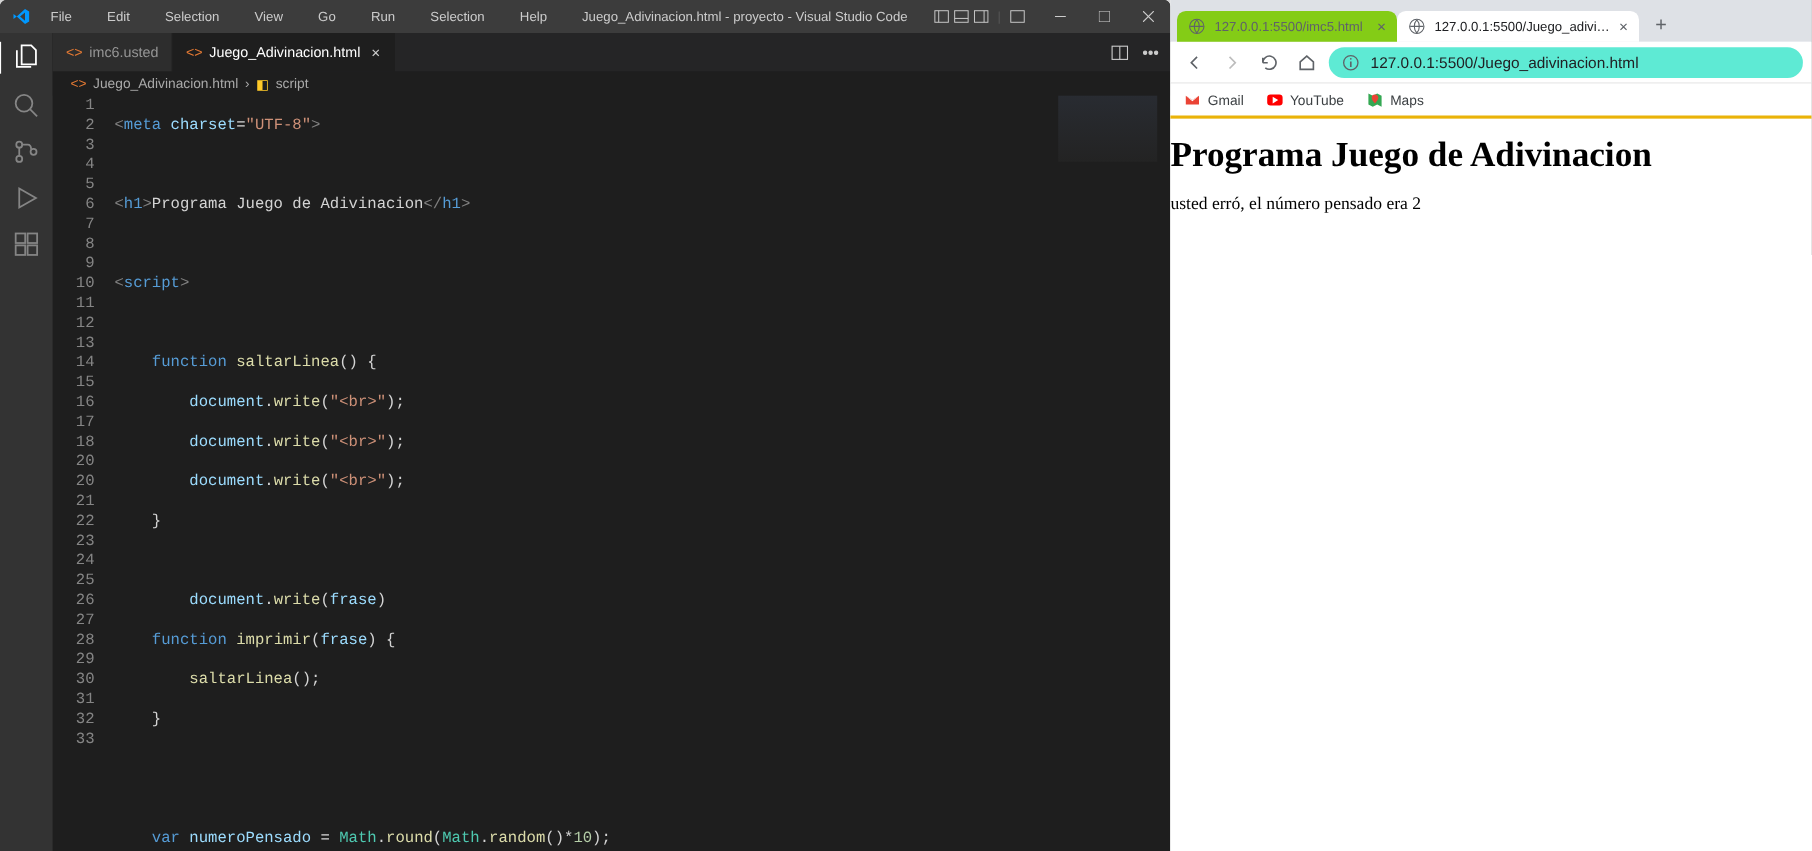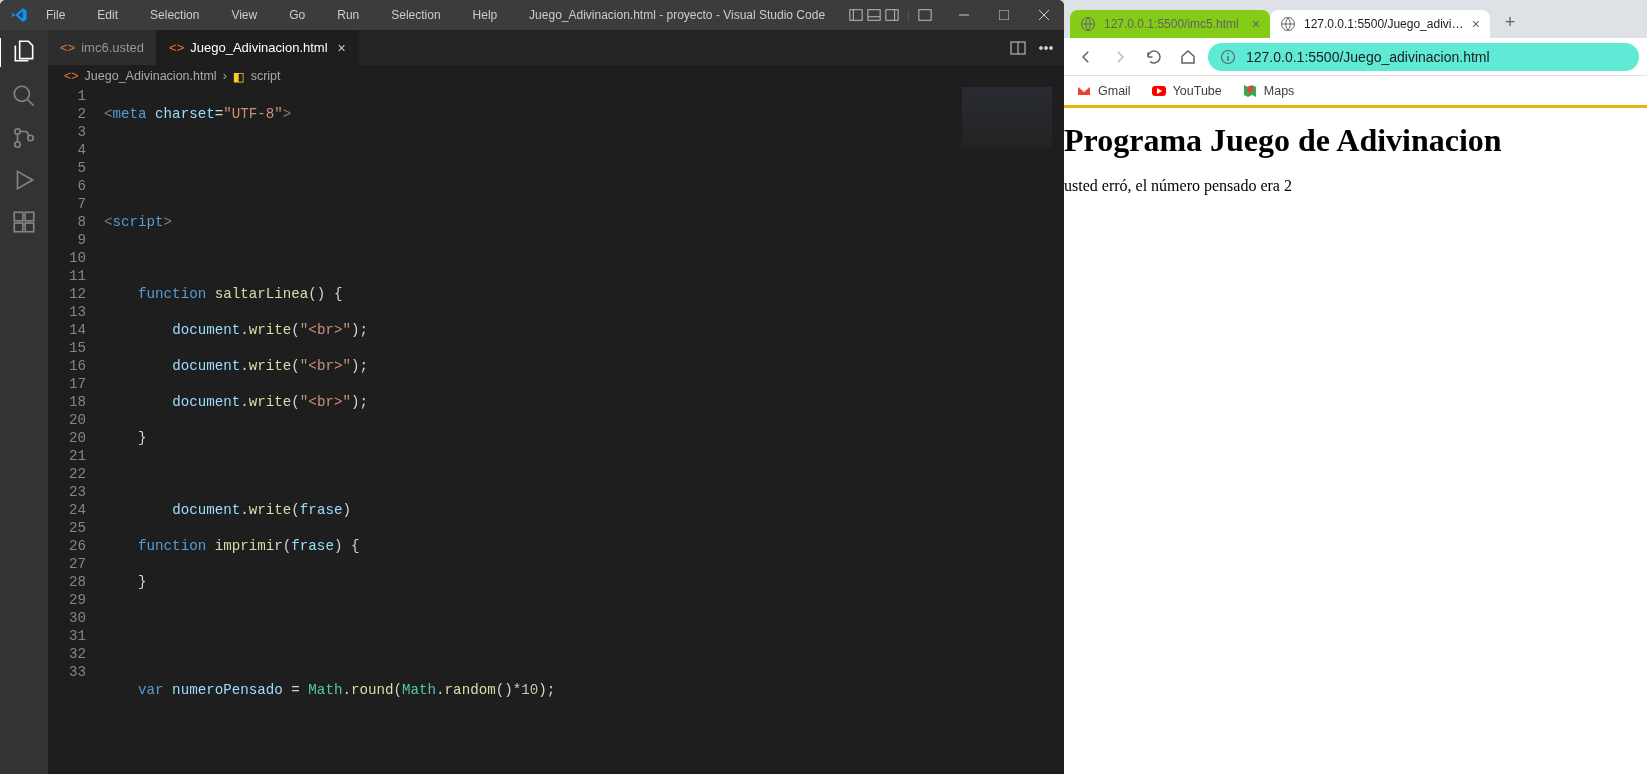--- a/index.html
+++ b/index.html
@@ -406,31 +406,33 @@
             <div>28</div>
             <div>29</div>
             <div>30</div>
             <div>31</div>
             <div>32</div>
             <div>33</div>
         </div>
         <div class="code">
 <div class="line"><span class="tok-tag">&lt;</span><span class="tok-tagname">meta</span><span class="tok-attr"> charset</span><span class="tok-punc">=</span><span class="tok-str">"UTF-8"</span><span class="tok-tag">&gt;</span></div>
 <div class="line"></div>
+<div class="line"><span class="tok-tag">&lt;</span><span class="tok-tagname">h1</span><span class="tok-tag">&gt;</span><span class="tok-text">Programa Juego de Adivinacion</span><span class="tok-tag">&lt;/</span><span class="tok-tagname">h1</span><span class="tok-tag">&gt;</span></div>
 <div class="line"></div>
 <div class="line"><span class="tok-tag">&lt;</span><span class="tok-tagname">script</span><span class="tok-tag">&gt;</span></div>
 <div class="line"></div>
 <div class="line">    <span class="tok-kw">function</span><span class="tok-fn"> saltarLinea</span><span class="tok-punc">() {</span></div>
 <div class="line">        <span class="tok-var">document</span><span class="tok-punc">.</span><span class="tok-fn">write</span><span class="tok-punc">(</span><span class="tok-str">"&lt;br&gt;"</span><span class="tok-punc">);</span></div>
 <div class="line">        <span class="tok-var">document</span><span class="tok-punc">.</span><span class="tok-fn">write</span><span class="tok-punc">(</span><span class="tok-str">"&lt;br&gt;"</span><span class="tok-punc">);</span></div>
 <div class="line">        <span class="tok-var">document</span><span class="tok-punc">.</span><span class="tok-fn">write</span><span class="tok-punc">(</span><span class="tok-str">"&lt;br&gt;"</span><span class="tok-punc">);</span></div>
 <div class="line">    <span class="tok-punc">}</span></div>
 <div class="line"></div>
 <div class="line">        <span class="tok-var">document</span><span class="tok-punc">.</span><span class="tok-fn">write</span><span class="tok-punc">(</span><span class="tok-var">frase</span><span class="tok-punc">)</span></div>
 <div class="line">    <span class="tok-kw">function</span><span class="tok-fn"> imprimir</span><span class="tok-punc">(</span><span class="tok-var">frase</span><span class="tok-punc">) {</span></div>
+<div class="line">        <span class="tok-fn">saltarLinea</span><span class="tok-punc">();</span></div>
 <div class="line">    <span class="tok-punc">}</span></div>
 <div class="line"></div>
 <div class="line"></div>
 <div class="line">    <span class="tok-kw">var</span><span class="tok-var"> numeroPensado</span><span class="tok-punc"> = </span><span class="tok-obj">Math</span><span class="tok-punc">.</span><span class="tok-fn">round</span><span class="tok-punc">(</span><span class="tok-obj">Math</span><span class="tok-punc">.</span><span class="tok-fn">random</span><span class="tok-punc">()*</span><span class="tok-num">10</span><span class="tok-punc">);</span></div>
 
 
 
 
 
 

